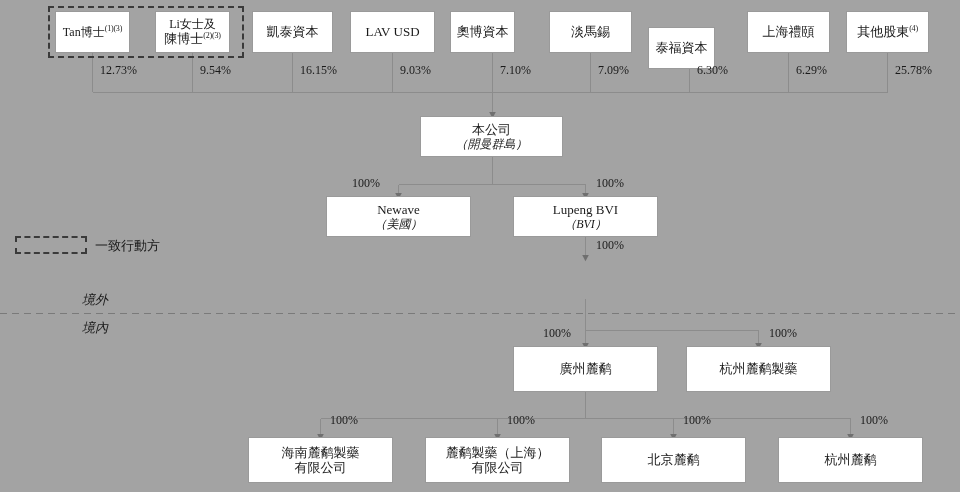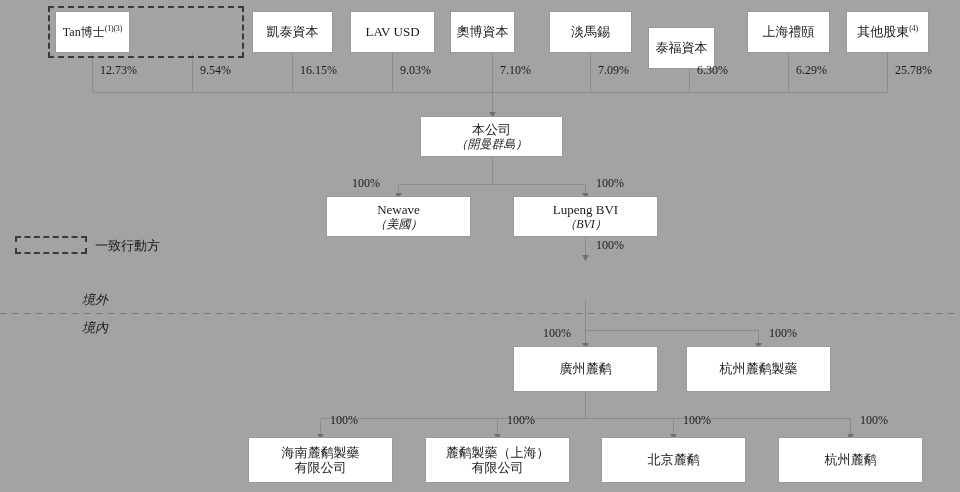--- a/index.html
+++ b/index.html
@@ -137,20 +137,24 @@
 
     <line x1="0" y1="313.5" x2="960" y2="313.5" stroke="#7a7a7a" stroke-width="1.4" stroke-dasharray="7 5" shape-rendering="crispEdges"></line>
   </svg>
 
   <div class="dashed-group" style="left:48px; top:6px; width:196px; height:52px;"></div>
 
   <div class="node-box" style="left:55px; top:11px; width:75px; height:42px;">
     <div class="node-title small"><span>Tan博士</span><span class="sup">(1)(3)</span></div>
   </div>
 
+  <div class="node-box" style="left:155px; top:11px; width:75px; height:42px;">
+    <div class="node-title small">Li女士及</div>
+    <div class="node-line2"><span>陳博士</span><span class="sup">(2)(3)</span></div>
+  </div>
 
   <div class="node-box" style="left:252px; top:11px; width:81px; height:42px;">
     <div class="node-title">凱泰資本</div>
   </div>
 
   <div class="node-box" style="left:350px; top:11px; width:85px; height:42px;">
     <div class="node-title">LAV USD</div>
   </div>
 
   <div class="node-box" style="left:450px; top:11px; width:65px; height:42px;">

